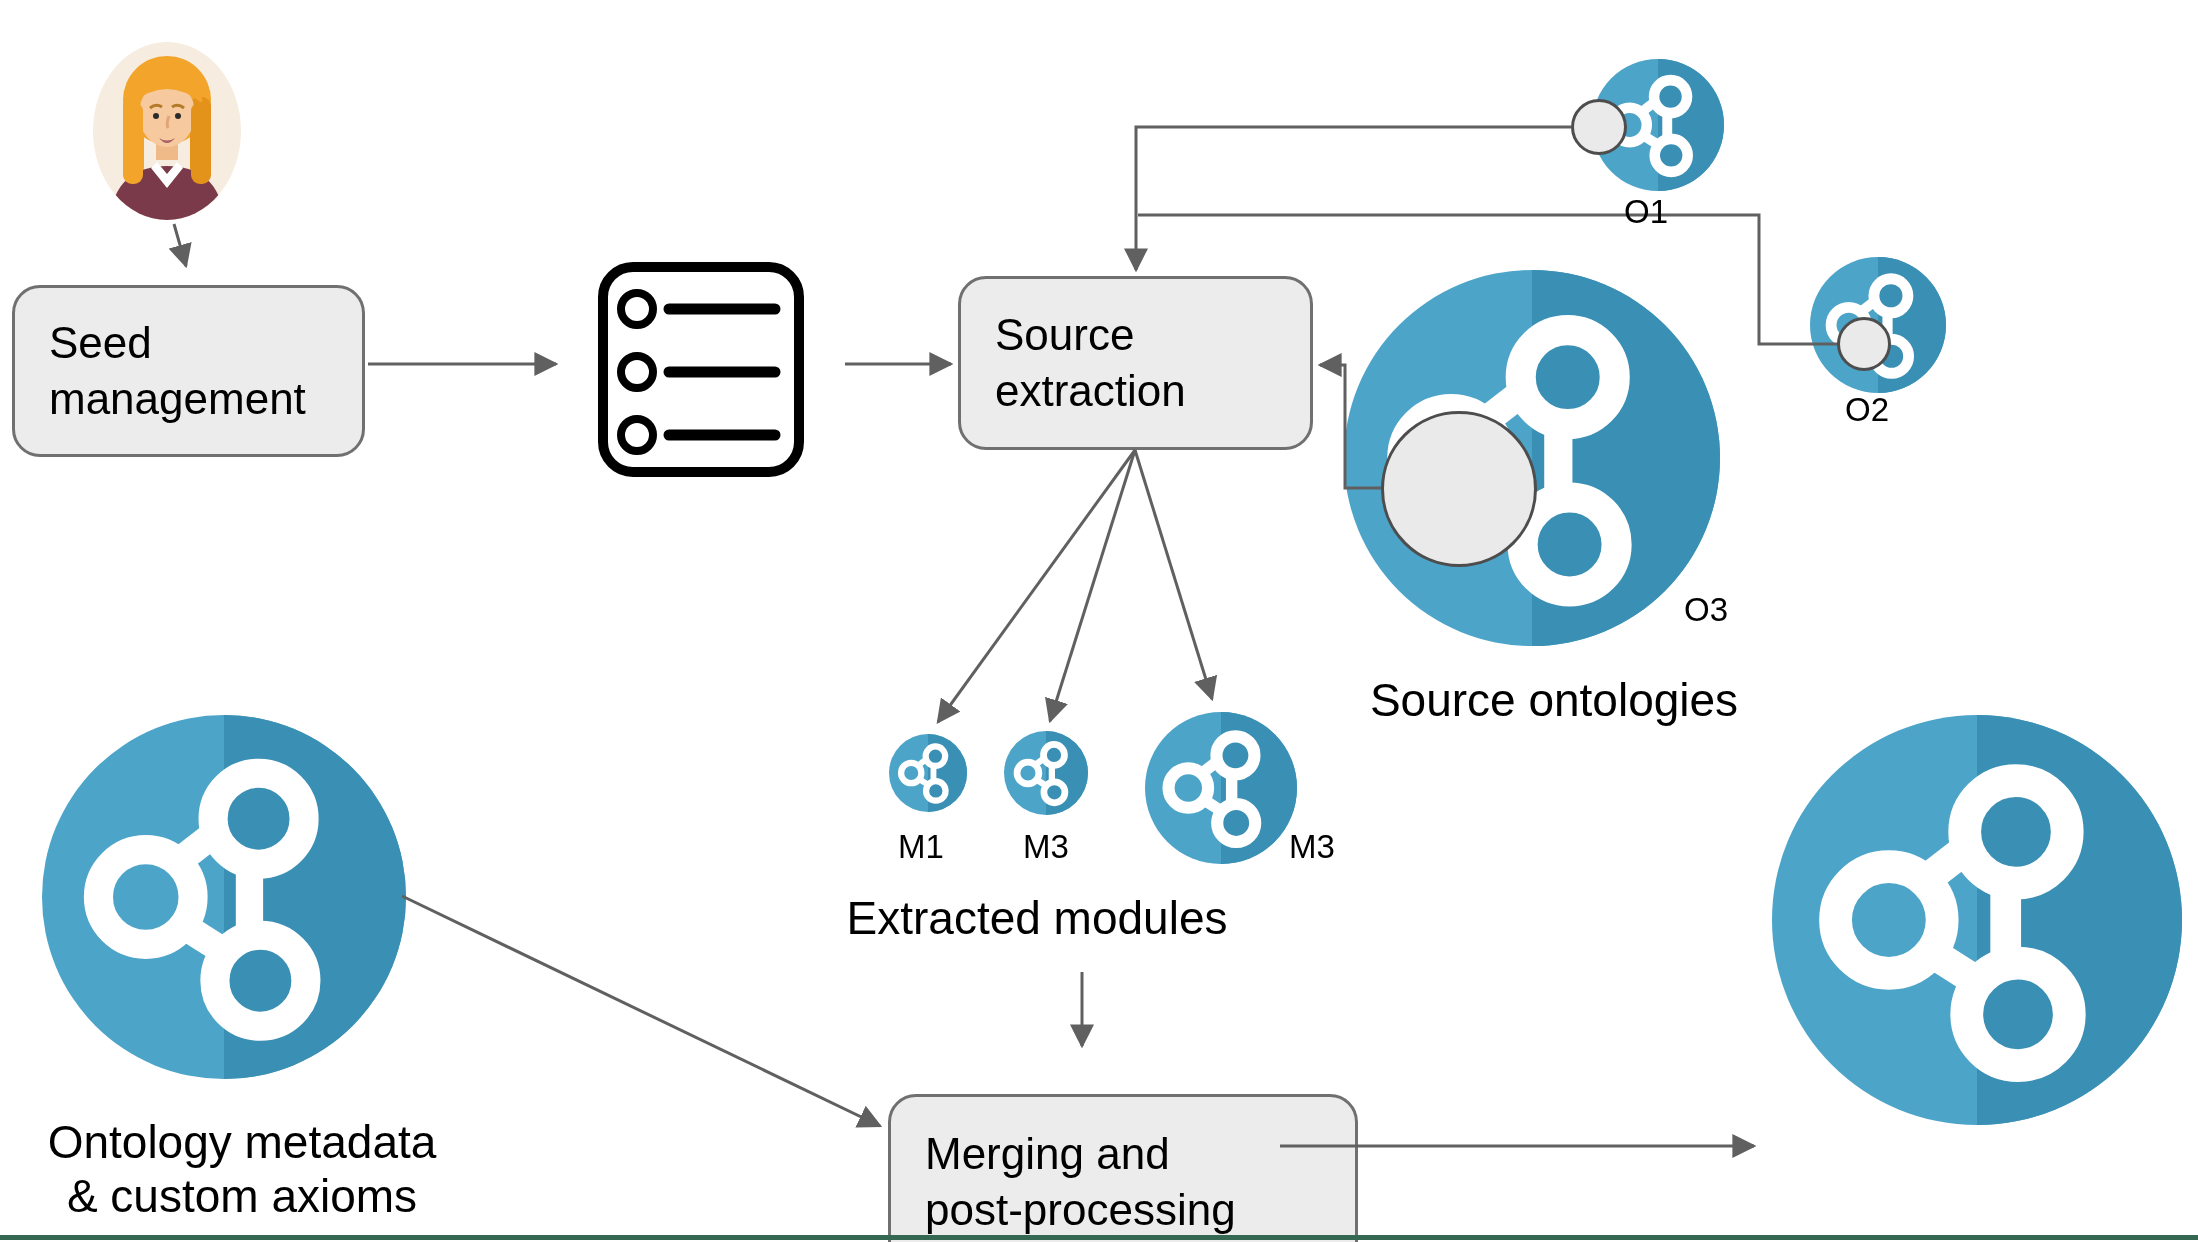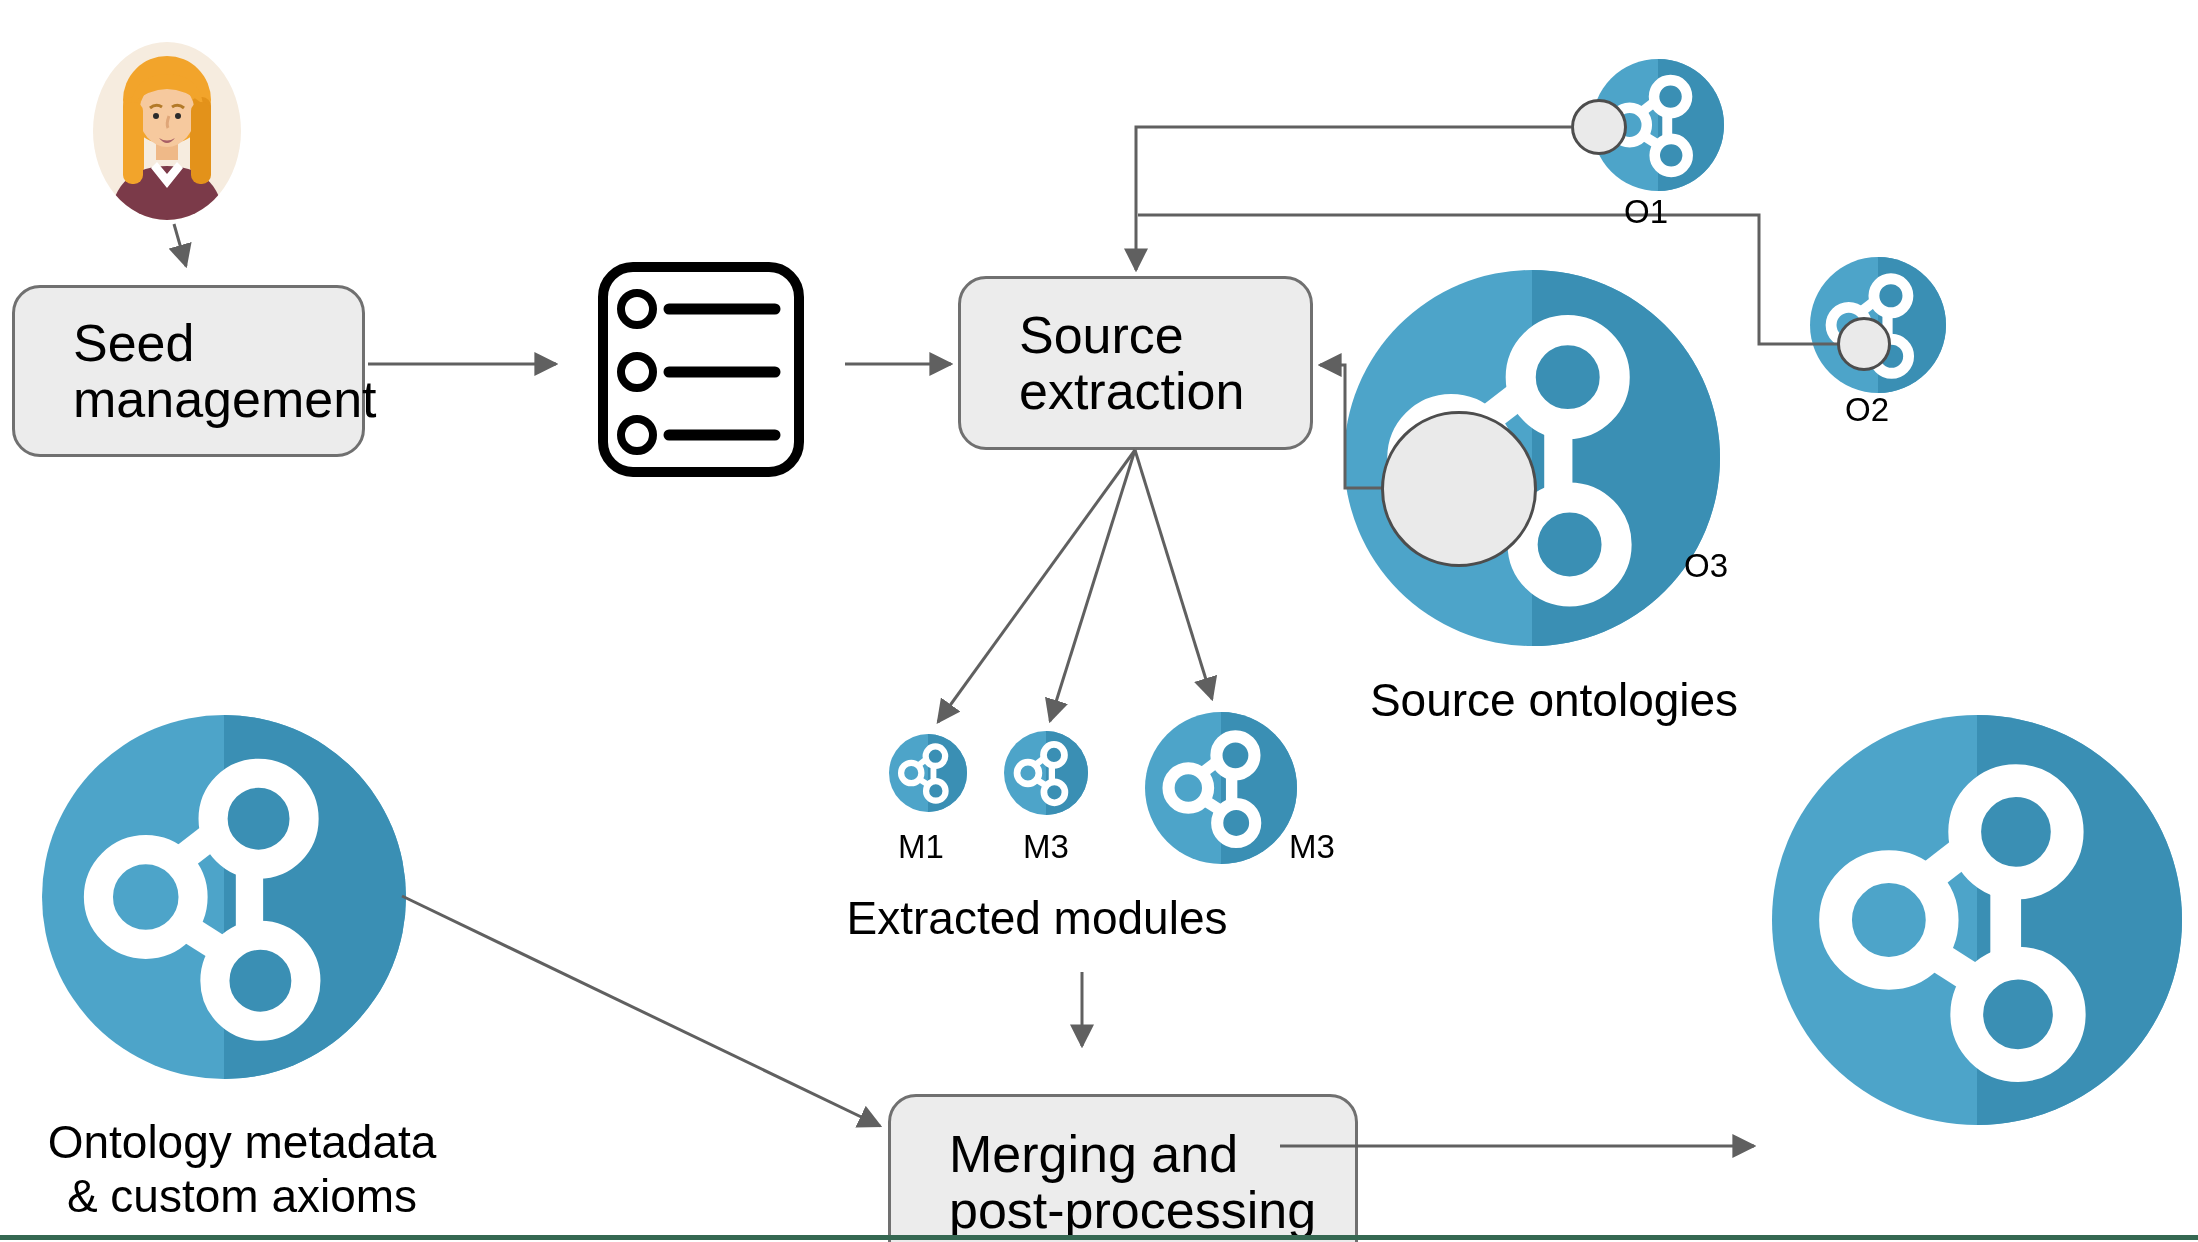--- a/index.html
+++ b/index.html
@@ -8,21 +8,21 @@
     font-family:"Liberation Sans",sans-serif;overflow:hidden;color:#000;
   }
   .layer{position:absolute;left:0;top:0;width:2198px;height:1242px;}
   .conn{z-index:3;pointer-events:none;}
   
   .node{
     position:absolute;z-index:2;background:#ececec;border:3px solid #707070;
     border-radius:28px;display:flex;align-items:center;box-sizing:border-box;
     padding-left:34px;
   }
-  .node-label{font-size:52px;line-height:56px;white-space:pre-line;margin-left:24px;}
+  .node-label{font-size:44px;line-height:56px;white-space:pre-line;}
   
   .onto{position:absolute;z-index:1;}
   .onto svg{display:block;width:100%;height:100%;}
   .half-l{fill:#4DA4C9;}
   .half-r{fill:#3A8FB4;}
   
   .graymod{
     position:absolute;z-index:4;background:#eaeaea;border:3px solid #4d4d4d;
     border-radius:50%;box-sizing:border-box;
   }
@@ -193,20 +193,20 @@
     <span class="node-label">Merging and
 post-processing</span>
   </div>
 
   <span class="lbl" style="left:1554px;top:700px">Source ontologies</span>
   <span class="lbl" style="left:1037px;top:918px">Extracted modules</span>
   <span class="lbl" style="left:242px;top:1169px">Ontology metadata
 &amp; custom axioms</span>
   <span class="lbl small" style="left:1646px;top:212px">O1</span>
   <span class="lbl small" style="left:1867px;top:410px">O2</span>
-  <span class="lbl small" style="left:1706px;top:566px">O3</span>
+  <span class="lbl small" style="left:1706px;top:610px">O3</span>
   <span class="lbl small" style="left:921px;top:847px">M1</span>
   <span class="lbl small" style="left:1046px;top:847px">M3</span>
   <span class="lbl small" style="left:1312px;top:847px">M3</span>
 
   <div class="footerbar" style="top:1235px;height:5px;background:#356852"></div>
 
 </div>
 
 </body></html>

